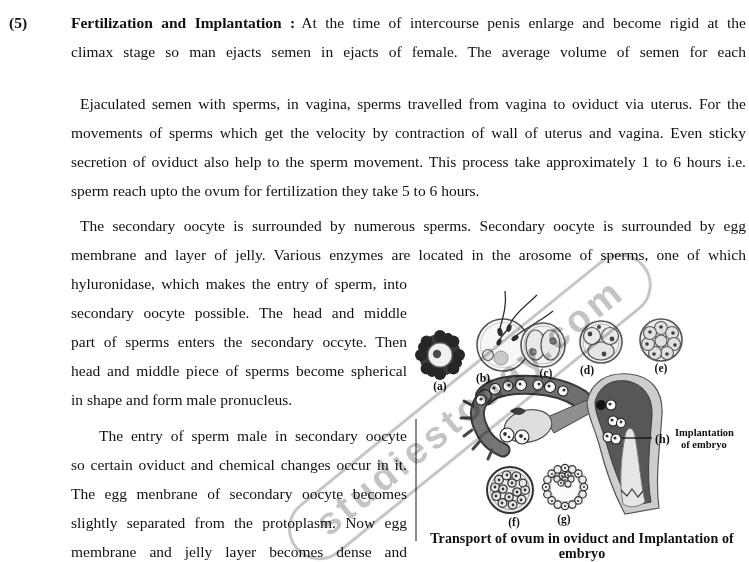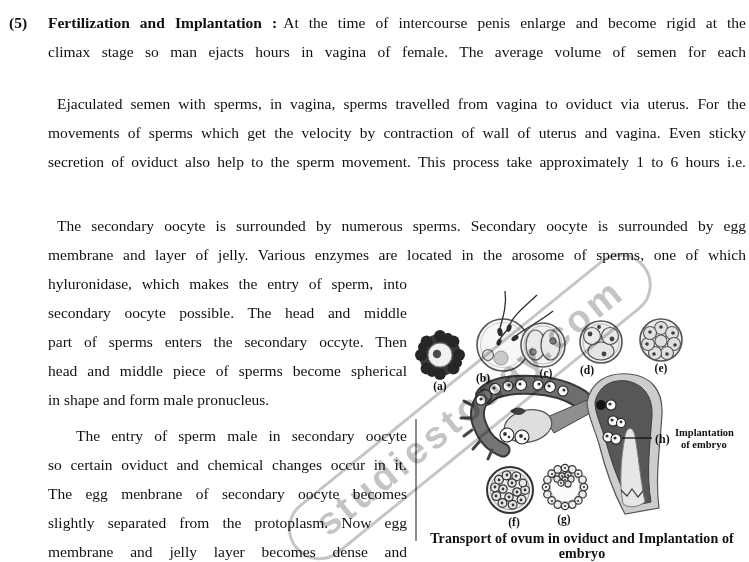--- a/index.html
+++ b/index.html
@@ -2,21 +2,21 @@
 <html><head>
 <meta charset="utf-8">
 <style>
   html,body{margin:0;padding:0;}
   body{
     width:749px;height:562px;position:relative;overflow:hidden;background:#ffffff;
     font-family:"Liberation Serif","DejaVu Serif",serif;color:#111111;
   }
   .tblock{position:absolute;left:48px;right:3px;font-size:15.5px;z-index:2;}
   .tblock.col{right:auto;width:359px;}
-  .line{height:29px;line-height:29px;white-space:nowrap;text-align:justify;text-align-last:justify;overflow:visible;}
+  .line{height:29px;line-height:29px;white-space:nowrap;text-align:justify;text-align-last:justify;overflow:visible;margin-left:23px;}
   .line.para-end{text-align-last:left;}
   .line.indent-sm{text-indent:9px;}
   .line.indent-lg{text-indent:28px;}
   #item-number{position:absolute;left:9px;top:8px;font-weight:bold;font-size:15.5px;line-height:29px;z-index:2;}
   #p1{top:8px;}
   #p2{top:89px;}
   #p3full{top:211px;}
   #p3col{top:269px;}
   #p4col{top:421px;}
   .bold-lead{font-weight:bold;margin-right:6px;}
@@ -32,27 +32,28 @@
   }
   svg text{font-family:"Liberation Serif","DejaVu Serif",serif;font-weight:bold;fill:#111;}
 </style>
 </head>
 <body>
 
 <div id="item-number">(5)</div>
 
 <div id="p1" class="tblock">
   <div class="line"><span class="bold-lead">Fertilization and Implantation :</span><span>At the time of intercourse penis enlarge and become rigid at the</span></div>
-<div class="line">climax stage so man ejacts hours in vagina of female. The average volume of semen for each</div>
+<div class="line">climax stage so man ejacts semen in ejacts of female. The average volume of semen for each</div>
   </div>
 
 <div id="p2" class="tblock">
     <div class="line indent-sm">Ejaculated semen with sperms, in vagina, sperms travelled from vagina to oviduct via uterus. For the</div>
     <div class="line">movements of sperms which get the velocity by contraction of wall of uterus and vagina. Even sticky</div>
     <div class="line">secretion of oviduct also help to the sperm movement. This process take approximately 1 to 6 hours i.e.</div>
+    <div class="line para-end">sperm reach upto the ovum for fertilization they take 5 to 6 hours.</div>
   </div>
 
 <div id="p3full" class="tblock">
     <div class="line indent-sm">The secondary oocyte is surrounded by numerous sperms. Secondary oocyte is surrounded by egg</div>
     <div class="line">membrane and layer of jelly. Various enzymes are located in the arosome of sperms, one of which</div>
   </div>
 
 <div id="p3col" class="tblock col">
     <div class="line">hyluronidase, which makes the entry of sperm, into</div>
     <div class="line">secondary oocyte possible. The head and middle</div>

